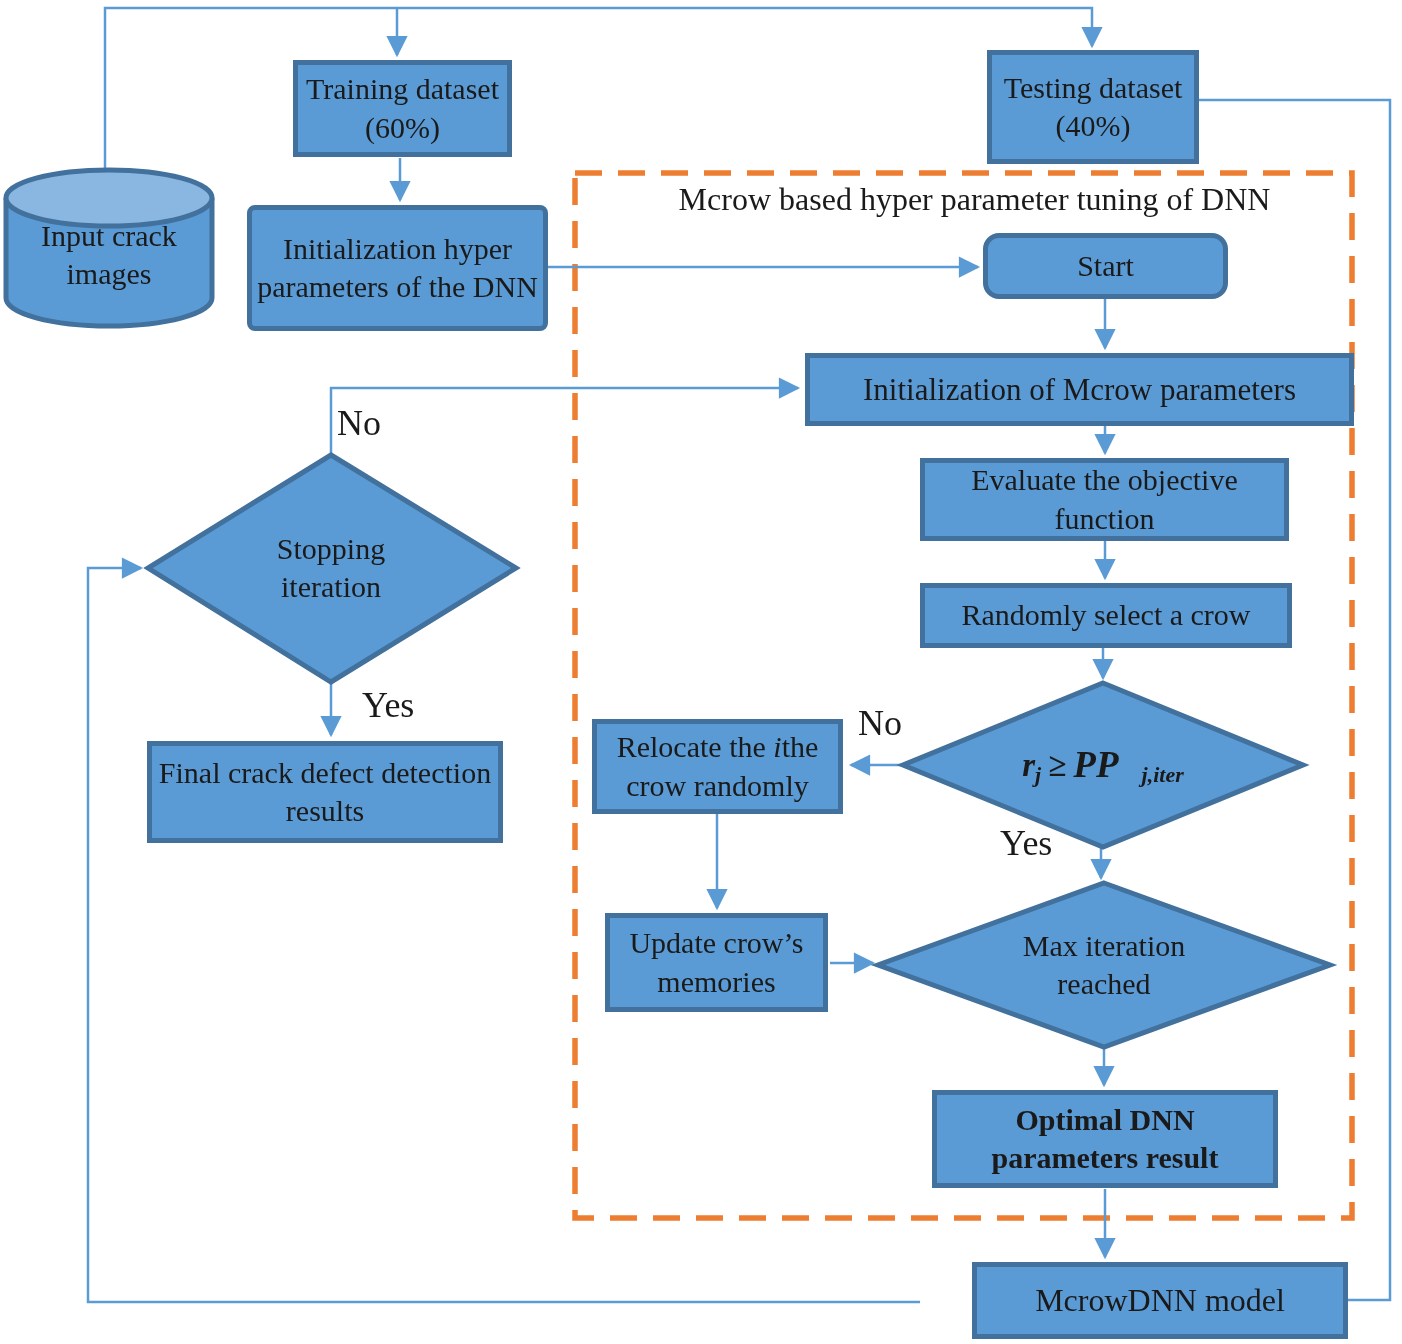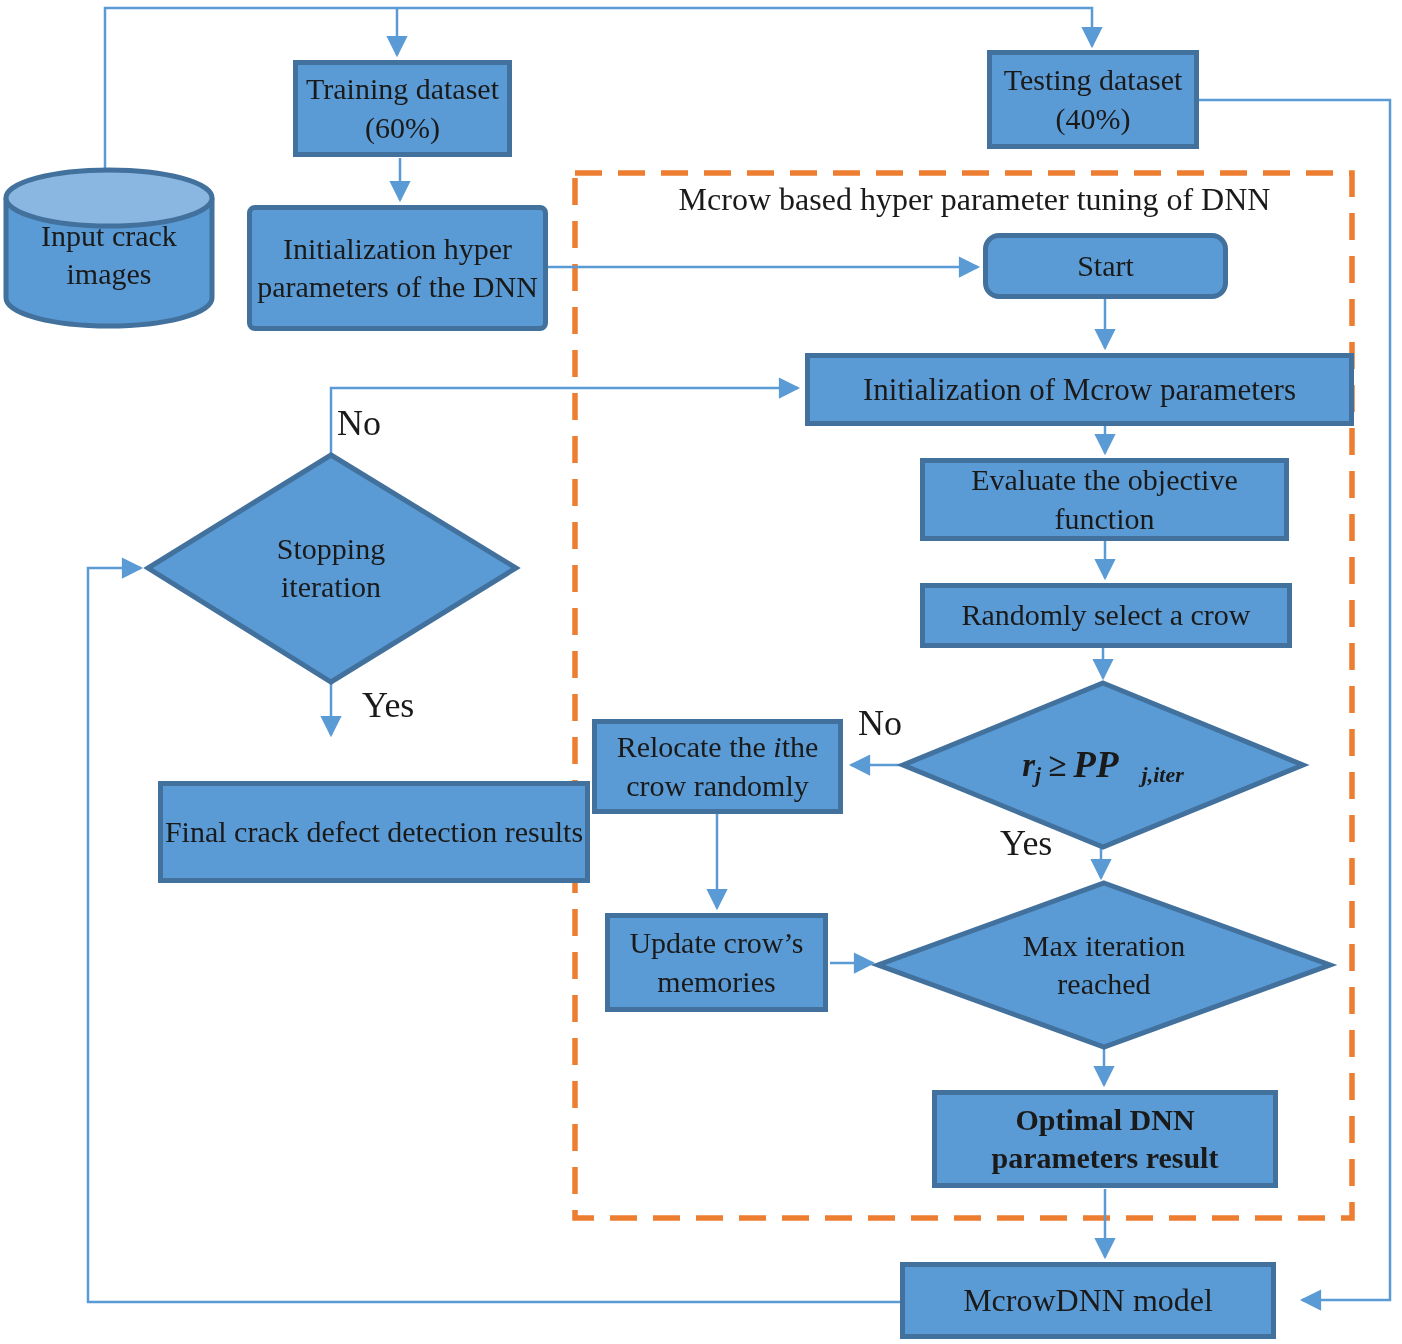--- a/index.html
+++ b/index.html
@@ -80,43 +80,43 @@
 
     <polygon class="node-shape" points="1103,683 1303,765 1103,847 903,765"></polygon>
     <polygon class="node-shape" points="1104,883 1330,965 1104,1047 878,965"></polygon>
     <polygon class="node-shape" points="331,455 516,568 331,682 148,568"></polygon>
   </svg>
 
   <div class="title-label" style="left:597px;top:181px;width:755px;">Mcrow based hyper parameter tuning of DNN</div>
 
   <div class="box" style="left:293px;top:60px;width:219px;height:97px;">Training dataset (60%)</div>
 
-  <div class="box" style="left:987px;top:50px;width:212px;height:99px;">Testing dataset (40%)</div>
+  <div class="box" style="left:987px;top:50px;width:212px;height:114px;">Testing dataset (40%)</div>
 
   <div class="box" style="left:247px;top:205px;width:301px;height:126px;border-radius:8px;">Initialization hyper parameters of the DNN</div>
 
   <div class="box rounded" style="left:983px;top:233px;width:245px;height:66px;">Start</div>
 
   <div class="box" style="left:805px;top:353px;width:549px;height:73px;font-size:31px;">Initialization of Mcrow parameters</div>
 
   <div class="box" style="left:920px;top:458px;width:369px;height:83px;">Evaluate the objective function</div>
 
   <div class="box" style="left:920px;top:583px;width:372px;height:65px;">Randomly select a crow</div>
 
   <div class="box" style="left:592px;top:719px;width:251px;height:95px;align-items:center;">
     <span><span>Relocate the </span><span class="it">i</span><span>the crow randomly</span></span>
   </div>
 
   <div class="box" style="left:605px;top:913px;width:223px;height:99px;">Update crow’s memories</div>
 
   <div class="box" style="left:932px;top:1090px;width:346px;height:98px;padding:0 28px;font-weight:bold;">Optimal DNN parameters result</div>
 
-  <div class="box" style="left:900px;top:1262px;width:376px;height:77px;font-size:32px;">McrowDNN model</div>
+  <div class="box" style="left:972px;top:1262px;width:376px;height:77px;font-size:32px;">McrowDNN model</div>
 
-  <div class="box" style="left:158px;top:741px;width:432px;height:102px;margin-top:40px;">Final crack defect detection results</div>
+  <div class="box" style="left:147px;top:741px;width:356px;height:102px;">Final crack defect detection results</div>
 
   <div class="flabel" style="left:231px;top:518px;width:200px;height:100px;">Stopping iteration</div>
 
   <div class="flabel" style="left:974px;top:915px;width:260px;height:100px;">Max iteration reached</div>
 
   <div class="flabel formula" style="left:943px;top:733px;width:320px;height:64px;">
     <span class="f-var">r</span>
       <span class="f-sub">j</span>
       <span class="f-op">≥</span>
       <span class="f-var f-big">PP</span>

